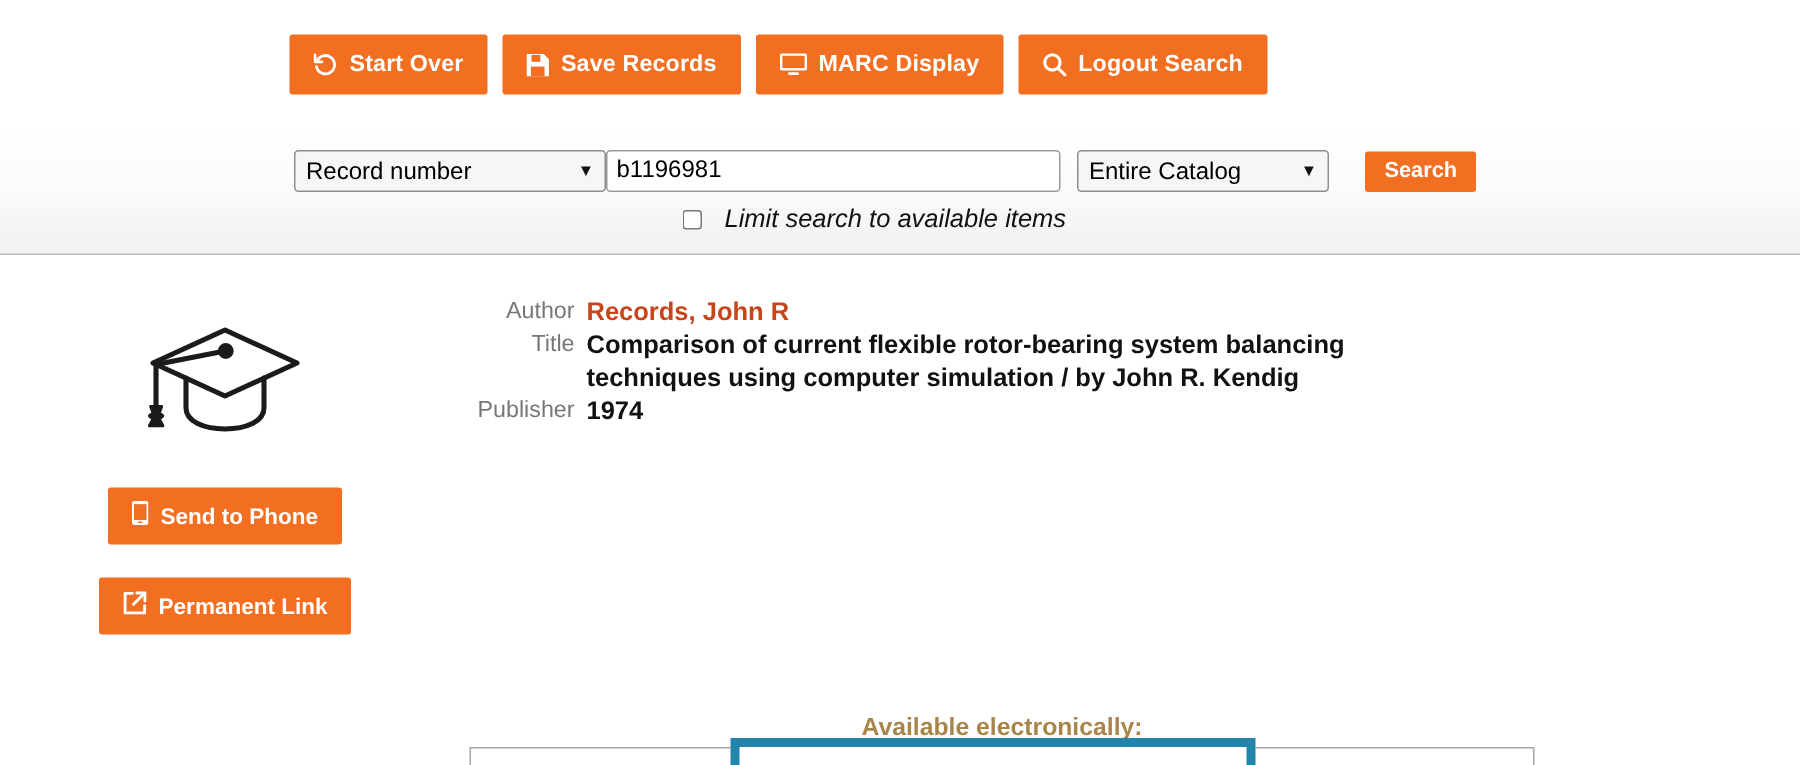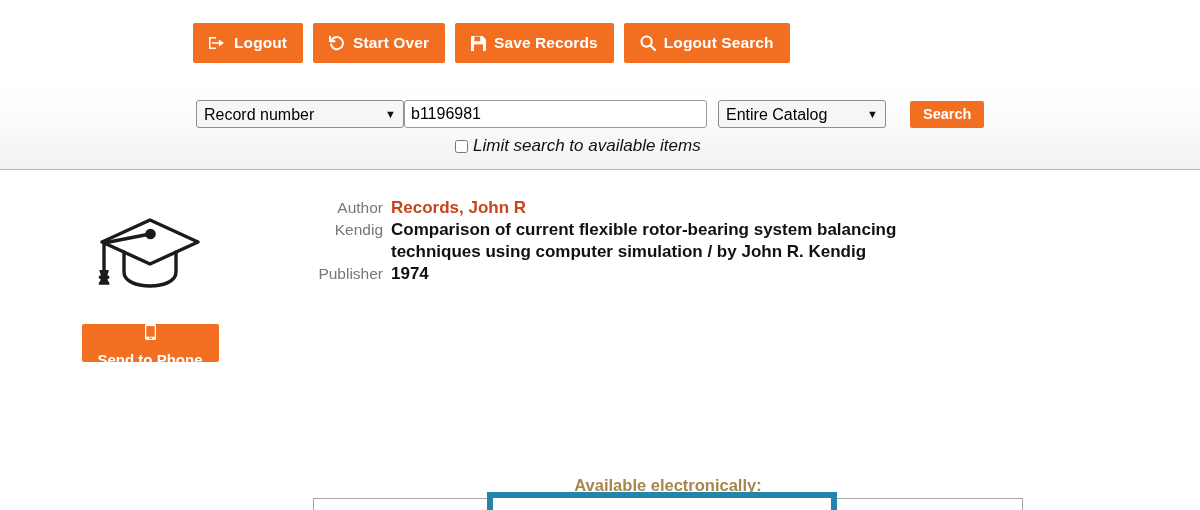--- a/index.html
+++ b/index.html
@@ -101,21 +101,21 @@
     font-weight: bold;
     font-family: "Liberation Sans", sans-serif;
     margin-left: 24px;
     cursor: pointer;
   }
   #limit-row {
     position: absolute;
     left: 455px; top: 50px;
     display: flex;
     align-items: center;
-    gap: 5px;
+    gap: 15px;
   }
   #limit-check {
     width: 13px; height: 13px;
     margin: 0;
     cursor: pointer;
   }
   #limit-label {
     font-family: "Liberation Sans", sans-serif;
     font-style: italic;
     font-size: 17px;
@@ -143,21 +143,20 @@
     height: 38px;
     padding: 0 16px;
     display: inline-flex;
     align-items: center;
     gap: 8px;
     font-size: 15px;
     font-weight: bold;
     font-family: "Liberation Sans", sans-serif;
     cursor: pointer;
     white-space: nowrap;
-    flex-direction: column;
   }
   #btn-send-phone { margin-top: 32px; }
   #btn-permanent-link { margin-top: 22px; }
 
   
   #record-fields {
     position: absolute;
     left: 313px; top: 27px;
     width: 660px;
   }
@@ -208,29 +207,20 @@
     display: flex;
     align-items: center;
     justify-content: center;
   }
 </style>
 </head>
 <body>
 
 <div id="toolbar-bar">
 
-  <button class="tool-btn">
-    <span class="ic">
-      <svg width="17" height="16" viewBox="0 0 17 16" fill="#fff">
-        <path d="M0 2h7v1.6H1.6v8.8H7V14H0z"></path>
-        <path d="M2.8 7.2h7.1V4.6L15 8l-5.1 3.4V8.8H2.8z"></path>
-      </svg>
-    </span>
-    <span>Logout</span>
-  </button>
 
 
   <button class="tool-btn">
     <span class="ic">
       <svg width="16" height="16" viewBox="0 0 16 16" fill="none" stroke="#fff" stroke-width="1.9">
         <path d="M2.2 6.1A6.1 6.1 0 1 1 2 9.5" stroke-linecap="round"></path>
         <path d="M1 1.6v4.6h4.6" stroke-linecap="round" stroke-linejoin="round"></path>
       </svg>
     </span>
     <span>Start Over</span>
@@ -240,20 +230,30 @@
     <span class="ic">
       <svg width="15" height="15" viewBox="0 0 15 15" fill="#fff">
         <path d="M0 0h11.5L15 3.5V15H0z"></path>
         <rect x="3.3" y="0.6" width="6" height="4.6" fill="#F26F21"></rect>
         <rect x="3" y="8.4" width="9" height="6.6" fill="#F26F21"></rect>
       </svg>
     </span>
     <span>Save Records</span>
   </button>
 
+  <button class="tool-btn">
+    <span class="ic">
+      <svg width="18" height="16" viewBox="0 0 18 16" fill="#fff">
+        <rect x="0" y="0.6" width="18" height="11.4" rx="1.2"></rect>
+        <rect x="1.6" y="2.2" width="14.8" height="8.2" fill="#F26F21"></rect>
+        <rect x="5.4" y="13.2" width="7.2" height="1.8" rx="0.8"></rect>
+      </svg>
+    </span>
+    <span>MARC Display</span>
+  </button>
 
   <button class="tool-btn">
     <span class="ic">
       <svg width="16" height="16" viewBox="0 0 16 16" fill="none" stroke="#fff" stroke-width="2.1">
         <circle cx="6.6" cy="6.6" r="5.1"></circle>
         <path d="M10.4 10.4L15 15" stroke-linecap="round"></path>
       </svg>
     </span>
     <span>Logout Search</span>
   </button>
@@ -307,29 +307,39 @@
       <span class="ic">
         <svg width="11" height="16" viewBox="0 0 11 16" fill="#fff">
           <rect x="0" y="0" width="11" height="16" rx="1.6"></rect>
           <rect x="1.3" y="2.1" width="8.4" height="10.6" fill="#F26F21"></rect>
           <rect x="4" y="13.6" width="3" height="1.1" rx="0.5" fill="#F26F21"></rect>
         </svg>
       </span>
       <span>Send to Phone</span>
     </button>
 
+    <button id="btn-permanent-link" class="side-btn">
+      <span class="ic">
+        <svg width="16" height="16" viewBox="0 0 16 16" fill="none" stroke="#fff" stroke-width="1.9">
+          <path d="M6.2 1.6H1.4v13h13V9.8" stroke-linecap="round" stroke-linejoin="round"></path>
+          <path d="M9.2 1.3h5.4v5.4" stroke-linecap="round" stroke-linejoin="round"></path>
+          <path d="M14.2 1.7L7 8.9" stroke-linecap="round"></path>
+        </svg>
+      </span>
+      <span>Permanent Link</span>
+    </button>
   </div>
 
   <div id="record-fields">
     <div class="fld-row">
       <div class="fld-label">Author</div>
       <div class="fld-val link">Records, John R</div>
     </div>
     <div class="fld-row">
-      <div class="fld-label">Kendig</div>
+      <div class="fld-label">Title</div>
       <div class="fld-val">Comparison of current flexible rotor-bearing system balancing techniques using computer simulation / by John R. Kendig</div>
     </div>
     <div class="fld-row">
       <div class="fld-label">Publisher</div>
       <div class="fld-val">1974</div>
     </div>
   </div>
 
   <div id="avail-heading">Available electronically:</div>
   <div id="eres-box"></div>

